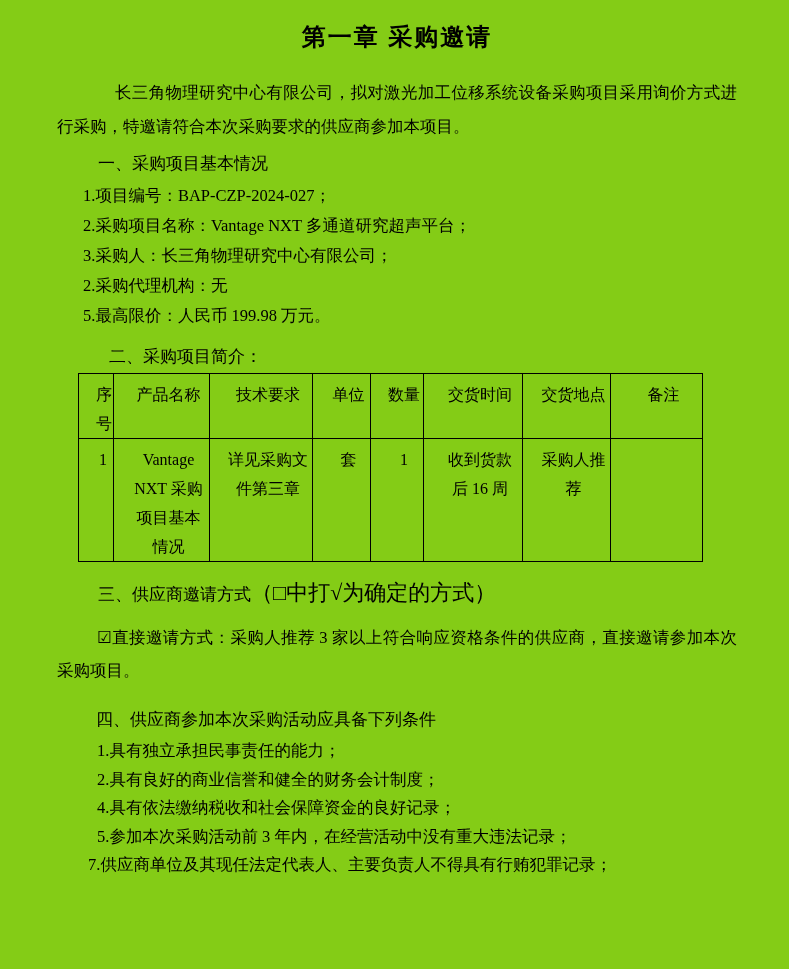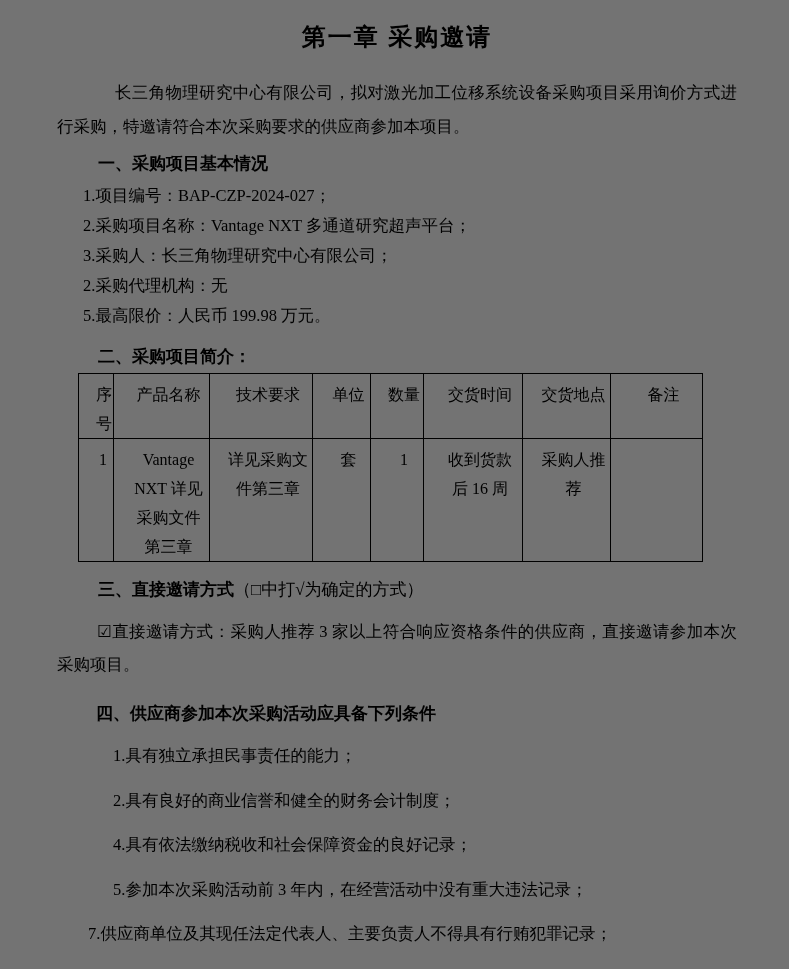--- a/index.html
+++ b/index.html
@@ -1,20 +1,20 @@
 <!DOCTYPE html>
 <html><head>
 <meta charset="utf-8">
 <style>
   html, body { margin: 0; padding: 0; background: #ffffff; }
   .page {
     position: relative;
     width: 789px;
     height: 969px;
-    background: #737373;
+    background: #84cc16;
     color: #000000;
     font-family: "Liberation Serif", "DejaVu Serif", serif;
     font-size: 16.5px;
     box-sizing: border-box;
     padding: 16px 52px 0 57px;
     overflow: hidden;
   }
   .doc-title {
     margin: 0;
     padding-top: 4px;
@@ -26,32 +26,32 @@
     line-height: 34px;
   }
   .intro {
     margin: 22px 0 0 0;
     text-indent: 58px;
     line-height: 34px;
     text-align: justify;
   }
   .heading {
     font-family: "Liberation Sans", "DejaVu Sans", sans-serif;
-    font-weight: bold;
+    font-weight: normal;
     font-size: 17px;
     line-height: 24px;
   }
   .h1x { margin: 8px 0 0 41px; }
-  .h2x { margin: 14px 0 4px 41px; }
+  .h2x { margin: 14px 0 4px 52px; }
   .h3x { margin: 16px 0 0 41px; }
   .h4x { margin: 21px 0 4px 39px; }
   .h3x .note {
     font-family: "Liberation Serif", "DejaVu Serif", serif;
     font-weight: normal;
-    font-size: 17px;
+    font-size: 22px;
   }
   .s1-items { margin: 5px 0 0 26px; }
   .s1-items p { margin: 0; line-height: 30px; }
   .products-table {
     border-collapse: collapse;
     table-layout: fixed;
     width: 624px;
     margin: 4px 0 0 21px;
   }
   .products-table th, .products-table td {
@@ -68,21 +68,21 @@
   .products-table th { height: 59px; }
   .products-table td { height: 115px; }
   .option {
     margin: 13px 0 0 0;
     text-indent: 40px;
     line-height: 33px;
     text-align: justify;
   }
   .option + .option { margin-top: 0; }
   .s4-items { margin: 5px 0 0 40px; }
-  .s4-items p { margin: 16px; line-height: 28.5px; }
+  .s4-items p { margin: 0; line-height: 28.5px; }
   .s4-items p.outdent { margin-left: -9px; }
 </style>
 </head>
 <body>
 
 <div class="page">
 
   <h1 class="doc-title">第一章 采购邀请</h1>
 
   <p class="intro">长三角物理研究中心有限公司，拟对激光加工位移系统设备采购项目采用询价方式进行采购，特邀请符合本次采购要求的供应商参加本项目。</p>
@@ -117,33 +117,33 @@
         <th>单位</th>
         <th>数量</th>
         <th>交货时间</th>
         <th>交货地点</th>
         <th>备注</th>
       </tr>
     </thead>
     <tbody>
       <tr>
         <td>1</td>
-        <td>Vantage NXT 详见采购文件第三章</td>
+        <td>Vantage NXT 采购项目基本情况</td>
         <td>详见采购文件第三章</td>
         <td>套</td>
         <td>1</td>
         <td>收到货款后 16 周</td>
         <td>采购人推荐</td>
         <td></td>
       </tr>
     </tbody>
   </table>
 
   <div class="h3x">
-    <span class="heading">三、直接邀请方式</span><span class="note">（□中打√为确定的方式）</span>
+    <span class="heading">三、供应商邀请方式</span><span class="note">（□中打√为确定的方式）</span>
   </div>
 
 
   <p class="option">
     <span>☑</span><span>直接邀请方式：采购人推荐 3 家以上符合响应资格条件的供应商，直接邀请参加本次采购项目。</span>
   </p>
 
   <div class="heading h4x">四、供应商参加本次采购活动应具备下列条件</div>
   <div class="s4-items">
     <p>1.具有独立承担民事责任的能力；</p>

